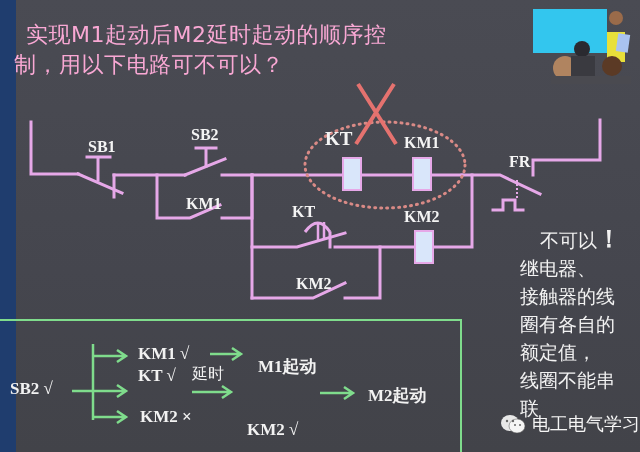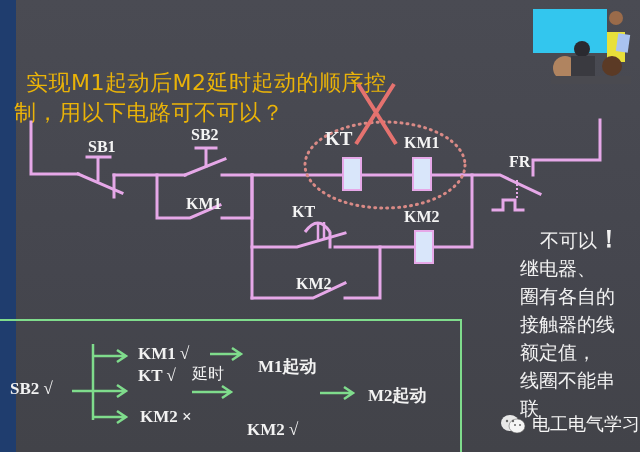--- a/index.html
+++ b/index.html
@@ -4,22 +4,22 @@
 <style>
   html, body { margin: 0; padding: 0; }
   body {
     width: 640px; height: 452px; overflow: hidden; position: relative;
     background: #46474f;
     font-family: "DejaVu Sans", sans-serif;
   }
   .left-band { position: absolute; left: 0; top: 0; width: 16px; height: 452px; background: #1f3d6e; }
   .bg { position: absolute; left: 16px; top: 0; width: 624px; height: 452px;
         background: linear-gradient(180deg, #4a4b53 0%, #45464e 60%, #424349 100%); }
-  .title { position: absolute; left: 14px; top: 20px; color: #eab308; font-size: 22px; line-height: 30px;
-           font-family: "DejaVu Sans", sans-serif; letter-spacing: 0.5px; margin-top: 48px; }
+  .title { position: absolute; left: 14px; top: 20px; color: #f9a8d4; font-size: 22px; line-height: 30px;
+           font-family: "DejaVu Sans", sans-serif; letter-spacing: 0.5px; }
   .title .l1 { padding-left: 12px; display:block; }
   .title .l2 { display:block; }
   svg.circuit { position: absolute; left: 0; top: 0; }
   .lbl { position: absolute; color: #f4f4f4; font-family: "Liberation Serif", serif; font-weight: bold; font-size: 16px; }
   .lbl.big { font-size: 19px; }
   .note { position: absolute; left: 520px; top: 225px; color: #f2f2f2; font-size: 19px; line-height: 28px; width: 120px; }
   .note .head { display:block; padding-left: 20px; }
   .note .head .bang { font-size: 24px; font-weight: bold; }
   .note span.line { display:block; }
   .note .u { }
@@ -121,22 +121,22 @@
 <div class="lbl big" style="left:325px;top:128px;">KT</div>
 <div class="lbl" style="left:404px;top:134px;">KM1</div>
 <div class="lbl" style="left:292px;top:203px;">KT</div>
 <div class="lbl" style="left:404px;top:208px;">KM2</div>
 <div class="lbl" style="left:296px;top:275px;">KM2</div>
 <div class="lbl" style="left:509px;top:153px;">FR</div>
 
 <div class="note">
   <span class="head"><span>不可以</span><span class="bang">！</span></span>
   <span class="line">继电器、</span>
+  <span class="line">接触器的线</span>
   <span class="line">圈有各自的</span>
-  <span class="line">接触器的线</span>
   <span class="line">额定值，</span>
   <span class="line u">线圈不能串</span>
   <span class="line u">联</span>
 </div>
 
 <div class="flow" style="left:10px;top:379px;">SB2 √</div>
 <div class="flow" style="left:138px;top:344px;text-align:center;">KM1 √</div>
 <div class="flow" style="left:258px;top:343px;margin-top:12px;">M1起动</div>
 <div class="flow cn" style="left:192px;top:364px;">延时</div>
 <div class="flow" style="left:138px;top:366px;">KT √</div>

